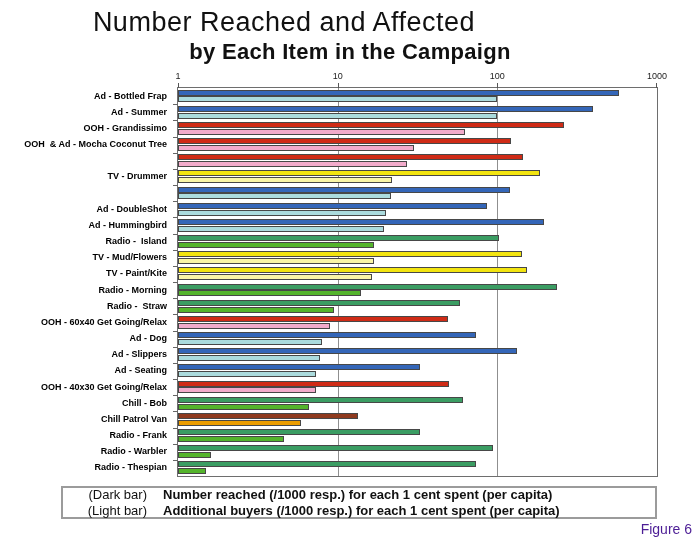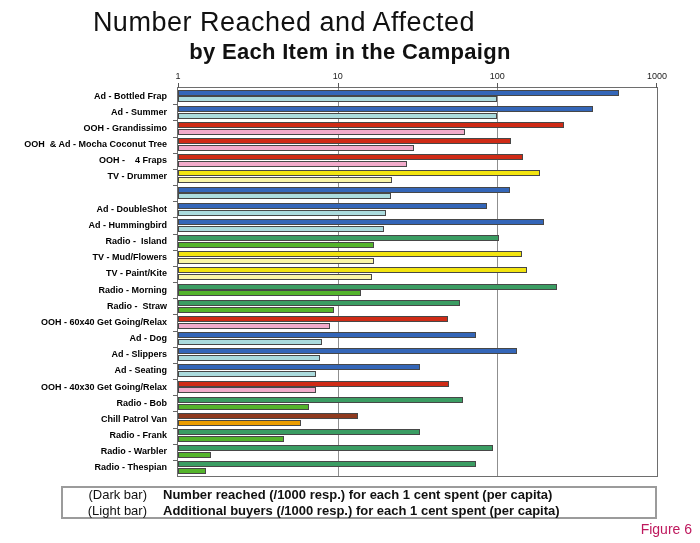--- a/index.html
+++ b/index.html
@@ -32,48 +32,47 @@
     position:absolute; right:4px; width:167px; text-align:right;
     font-size:9px; font-weight:bold; white-space:pre; line-height:10px; color:#000;
   }
   .legend {
     position:absolute; left:61px; top:486px; width:596px; height:33px;
     border:2px solid #9b9b9b; background:#fff; box-sizing:border-box;
     display:grid; grid-template-columns:100px auto; align-content:center; row-gap:1px;
   }
   .legend .pfx { text-align:right; font-size:13px; padding-right:16px; }
   .legend .txt { font-size:13px; font-weight:bold; }
-  .figure-label { position:absolute; right:8px; top:521px; font-size:14px; color:#be185d; }
+  .figure-label { position:absolute; right:8px; top:521px; font-size:14px; color:#4c1d95; }
 </style>
 </head>
 <body>
 
 <div class="title-line1">Number Reached and Affected</div>
 <div class="title-line2">by Each Item in the Campaign</div>
 
 <div class="cats">
     <div class="cat-label" style="top: 3.58px;">Ad - Bottled Frap</div>
     <div class="cat-label" style="top: 19.75px;">Ad - Summer</div>
     <div class="cat-label" style="top: 35.92px;">OOH - Grandissimo</div>
     <div class="cat-label" style="top: 52.08px;">OOH  &amp; Ad - Mocha Coconut Tree</div>
-    <div class="cat-label" style="top: 68.25px;">OOH -    4 Fraps</div>
     <div class="cat-label" style="top: 84.42px;">TV - Drummer</div>
     <div class="cat-label" style="top: 116.75px;">Ad - DoubleShot</div>
     <div class="cat-label" style="top: 132.92px;">Ad - Hummingbird</div>
     <div class="cat-label" style="top: 149.08px;">Radio -  Island</div>
     <div class="cat-label" style="top: 165.25px;">TV - Mud/Flowers</div>
     <div class="cat-label" style="top: 181.42px;">TV - Paint/Kite</div>
     <div class="cat-label" style="top: 197.58px;">Radio - Morning</div>
     <div class="cat-label" style="top: 213.75px;">Radio -  Straw</div>
     <div class="cat-label" style="top: 229.92px;">OOH - 60x40 Get Going/Relax</div>
     <div class="cat-label" style="top: 246.08px;">Ad - Dog</div>
     <div class="cat-label" style="top: 262.25px;">Ad - Slippers</div>
     <div class="cat-label" style="top: 278.42px;">Ad - Seating</div>
     <div class="cat-label" style="top: 294.58px;">OOH - 40x30 Get Going/Relax</div>
-    <div class="cat-label" style="top: 310.75px;">Radio - Bob</div>
+    <div class="cat-label" style="top: 310.75px;">Chill - Bob</div>
     <div class="cat-label" style="top: 326.92px;">Chill Patrol Van</div>
     <div class="cat-label" style="top: 343.08px;">Radio - Frank</div>
     <div class="cat-label" style="top: 359.25px;">Radio - Warbler</div>
     <div class="cat-label" style="top: 375.42px;">Radio - Thespian</div>
   </div>
 
 <div class="plot">
     <div class="tickmark" style="left: 0px;"></div>
     <div class="ticklabel" style="left: 0px;">1</div>
     <div class="gridline" style="left: 159.667px;"></div>

